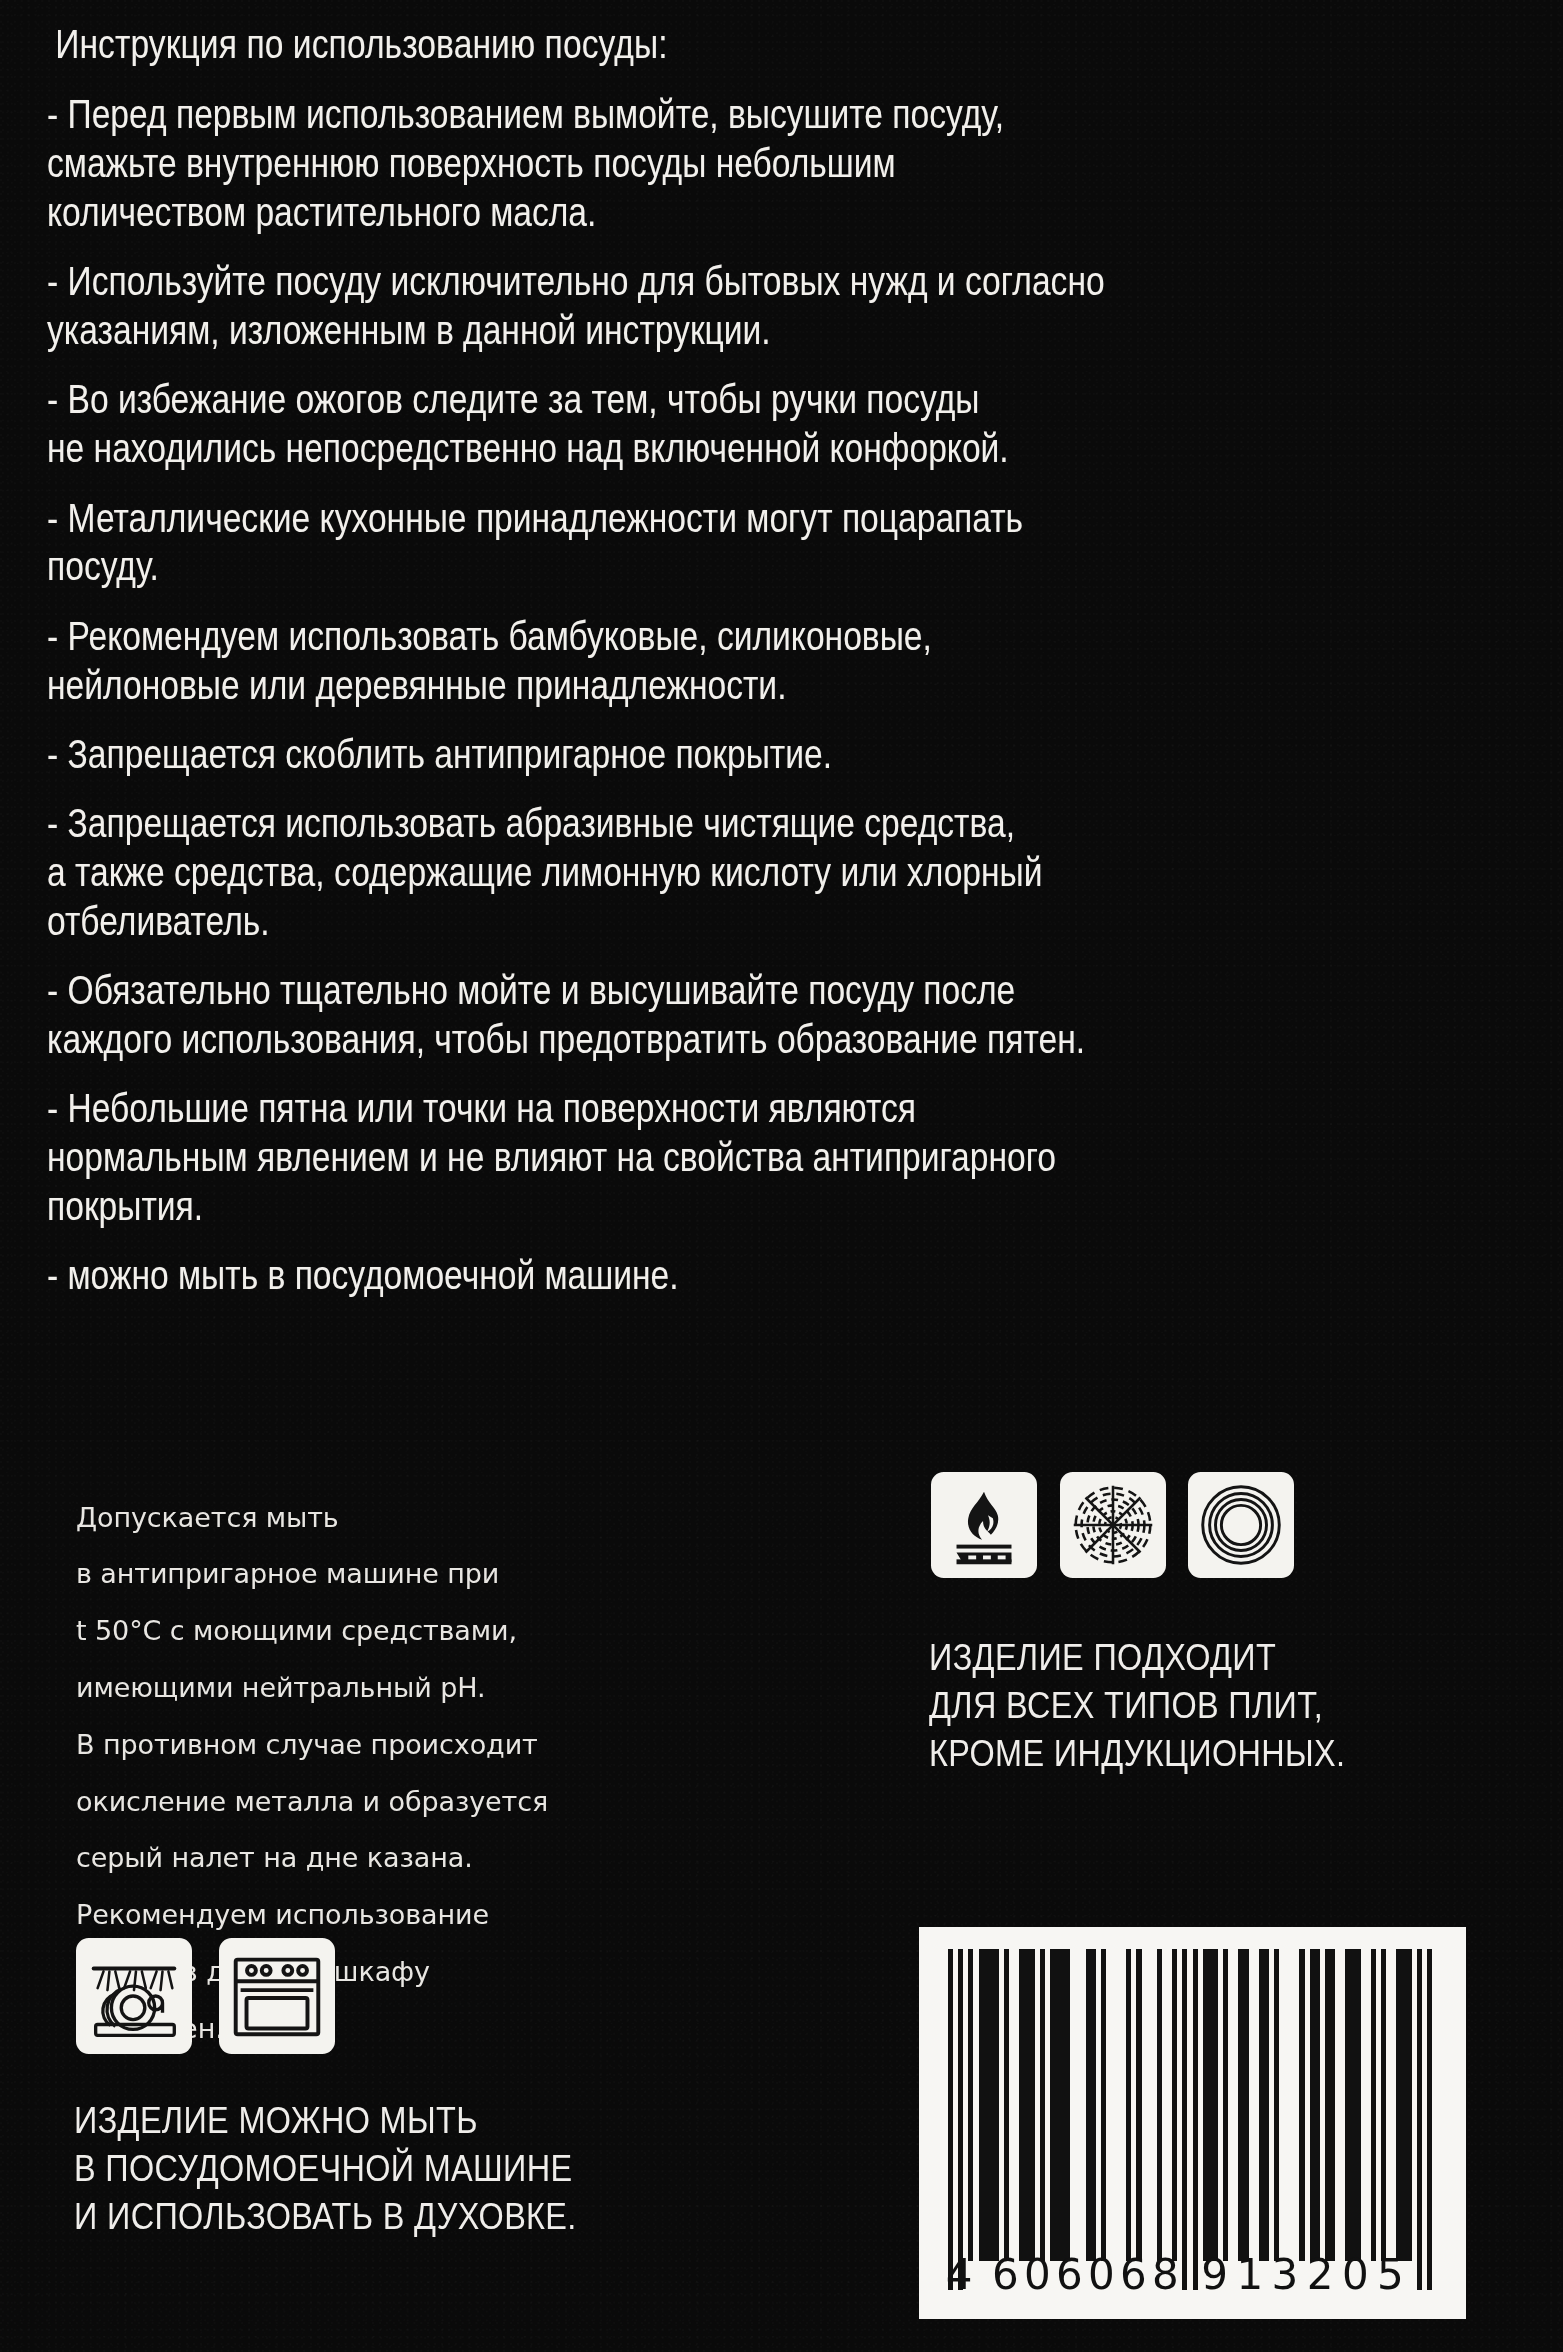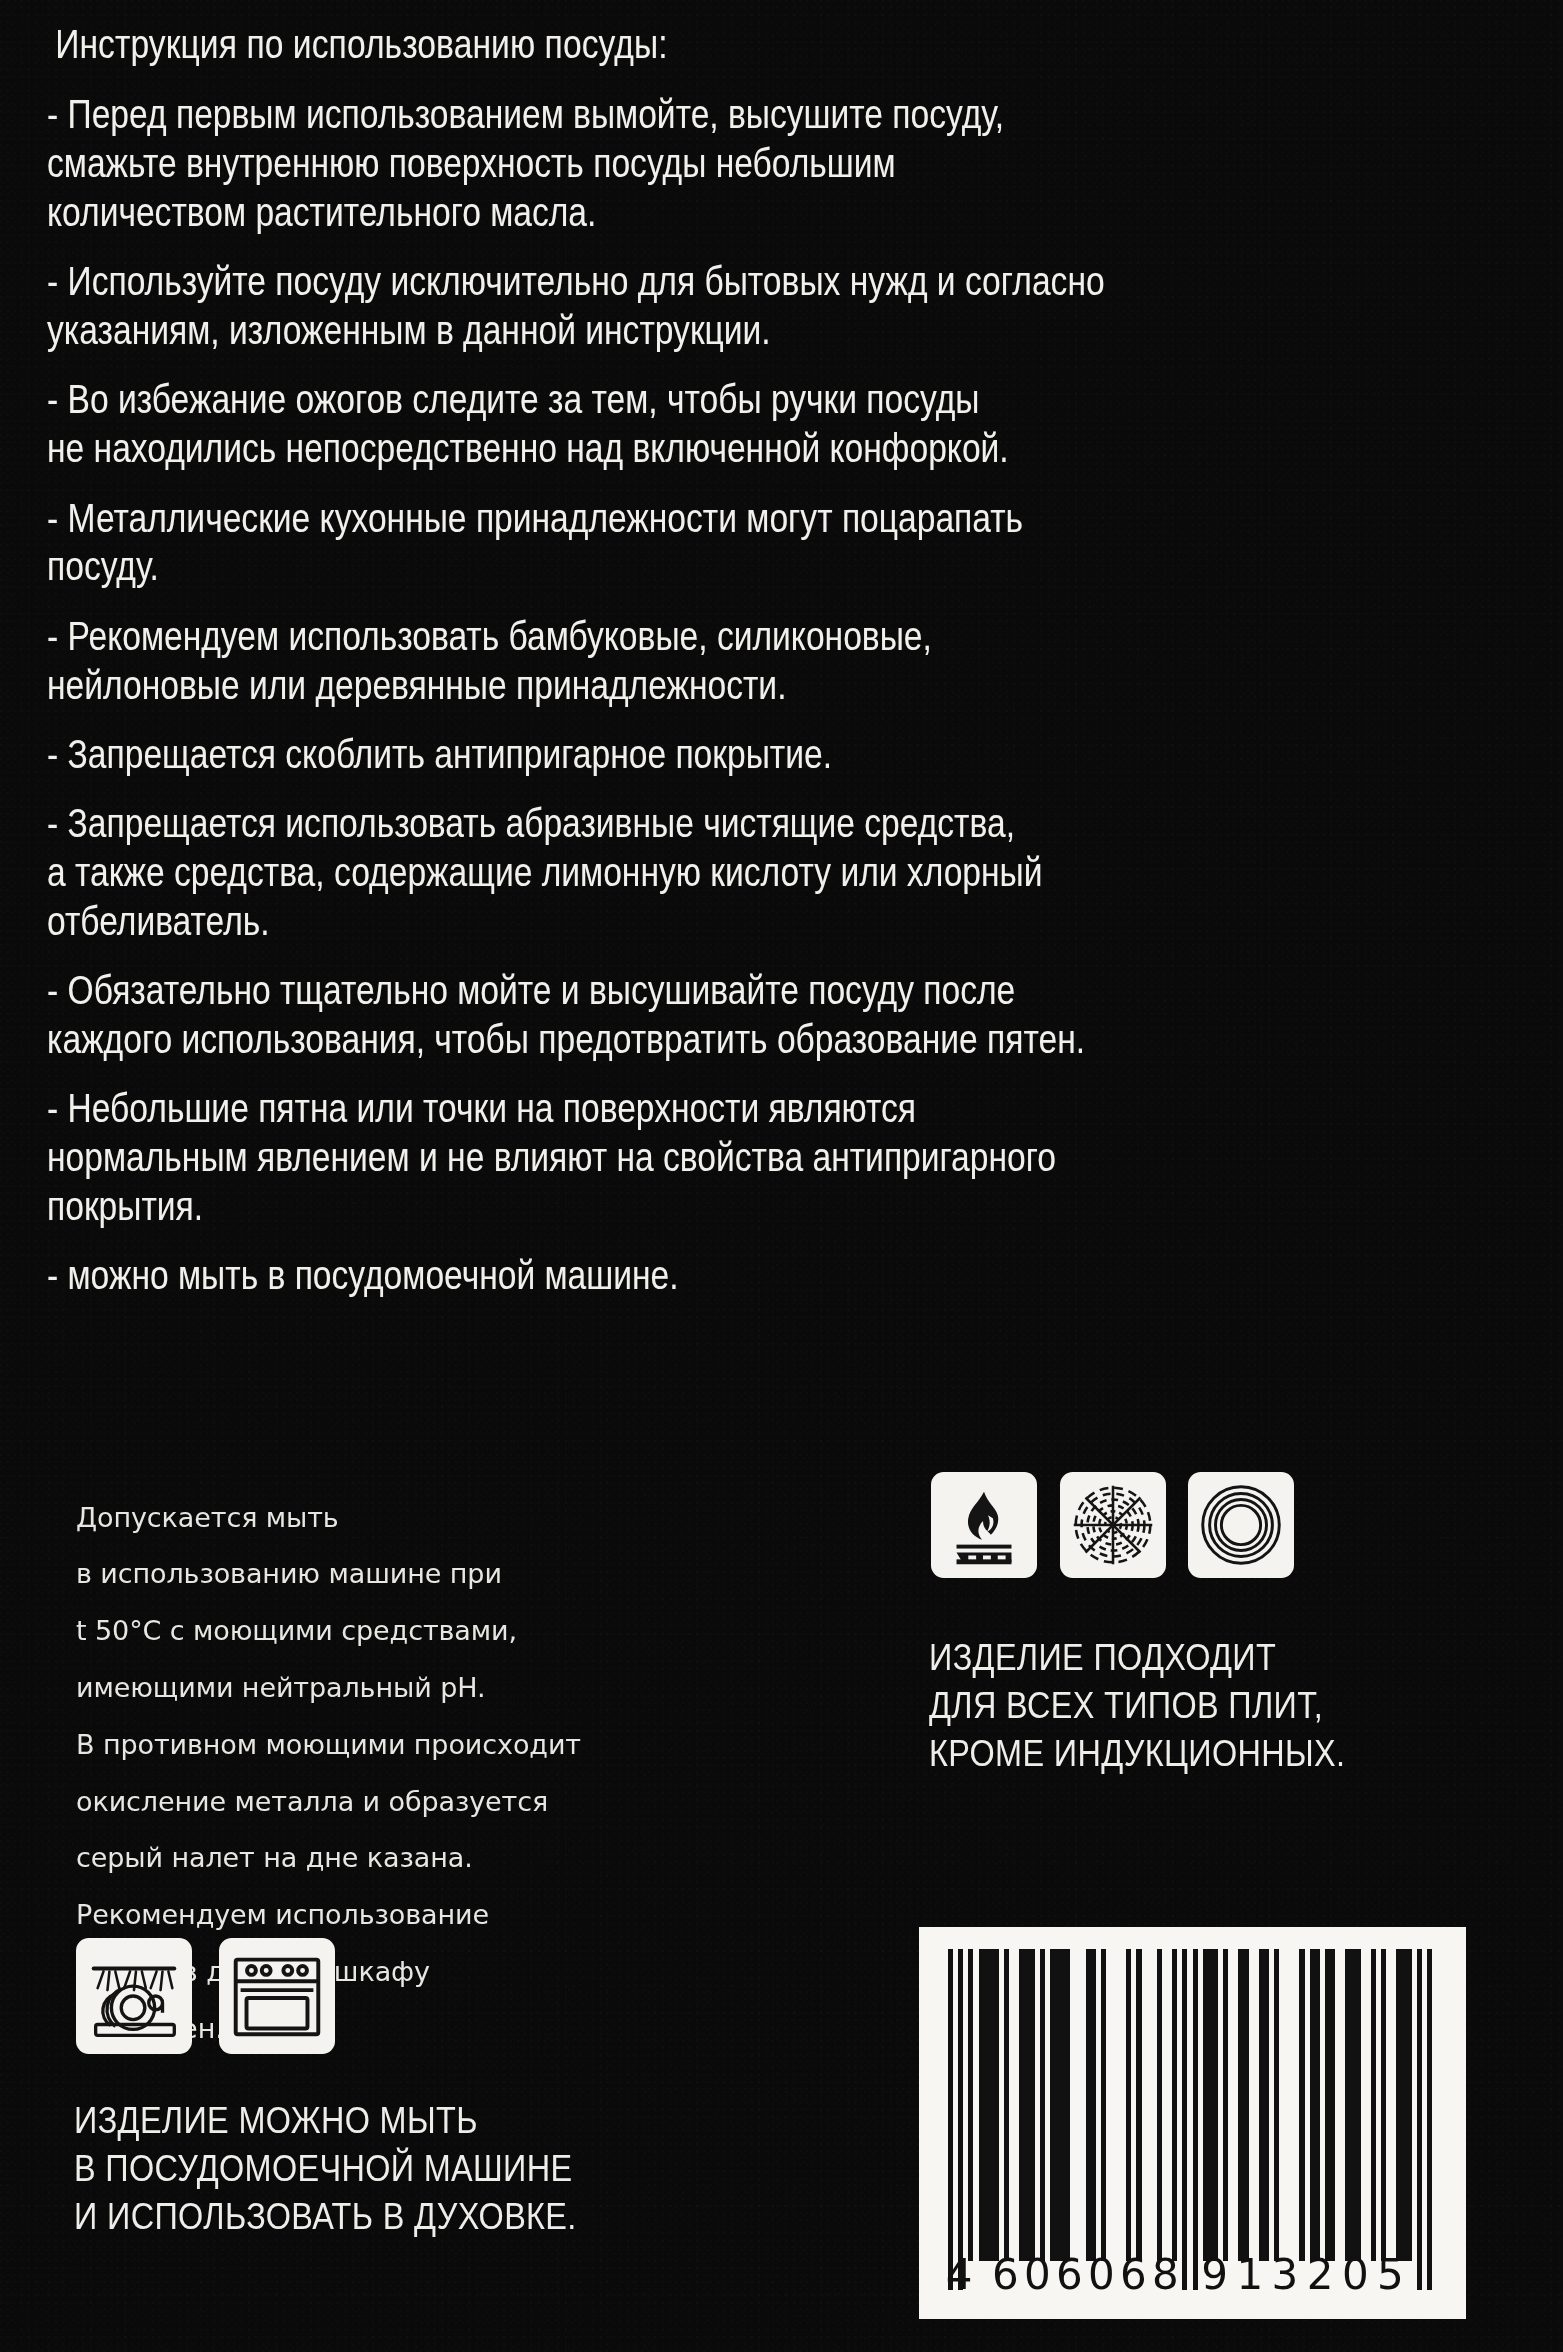--- a/index.html
+++ b/index.html
@@ -224,24 +224,24 @@
         <div class="instr-item">
           <span class="ln">- можно мыть в посудомоечной машине.</span>
         </div>
       </div>
   </section>
 
   <section class="lower">
 
     <div class="dishwasher-note" id="dw-note">
         <span class="ln">Допускается мыть</span>
-        <span class="ln">в использованию машине при</span>
+        <span class="ln">в антипригарное машине при</span>
         <span class="ln">t 50°C с моющими средствами,</span>
         <span class="ln">имеющими нейтральный pH.</span>
-        <span class="ln">В противном моющими происходит</span>
+        <span class="ln">В противном случае происходит</span>
         <span class="ln">окисление металла и образуется</span>
         <span class="ln">серый налет на дне казана.</span>
         <span class="ln">Рекомендуем использование</span>
         <span class="ln">казана в духовом шкафу</span>
         <span class="ln">без пятен.</span>
       </div>
 
     <div class="stove-row">
 
       <div class="icon-tile">

